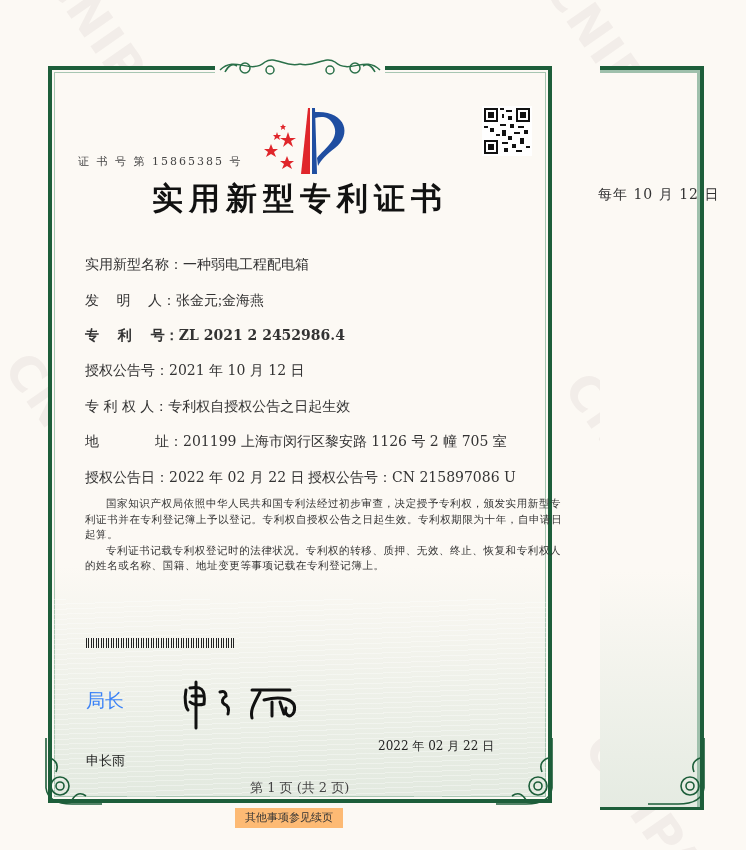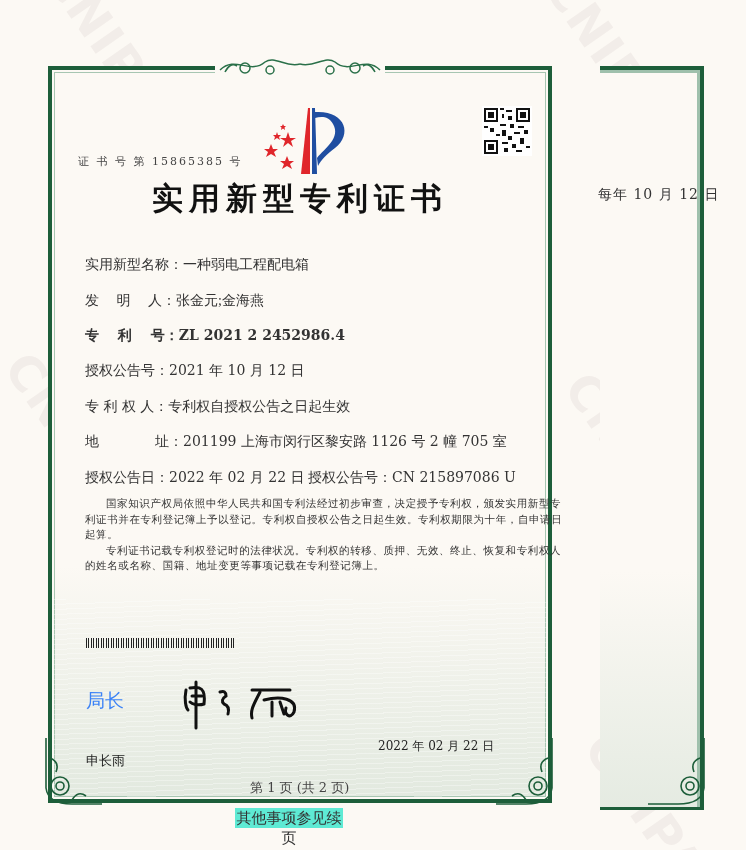--- a/index.html
+++ b/index.html
@@ -56,22 +56,22 @@
   .barcode {
     position:absolute; left:86px; top:638px; width:150px; height:10px;
     background:repeating-linear-gradient(90deg, #222 0px, #222 1px, transparent 1px, transparent 2px, #222 2px, #222 3px, transparent 3px, transparent 5px);
   }
   .director-title { position:absolute; left:86px; top:688px; font-size:19px; font-family:"DejaVu Sans", sans-serif; color:#3b82f6; }
   .director-name { position:absolute; left:86px; top:712px; font-size:13px; font-family:"DejaVu Sans", sans-serif; color:#222;margin-top:40px; }
   .signature { position:absolute; left:180px; top:680px; width:140px; height:50px; }
   .sign-date { position:absolute; left:378px; top:738px; font-size:12px; color:#222; }
   .page-num { position:absolute; left:250px; top:779px; font-size:13px; color:#444; }
   .continue-note {
-    position:absolute; left:235px; top:808px; width:108px; height:20px; background:#5eead4;
-    font-size:15px; line-height:20px; text-align:center; color:#333;
+    position:absolute; left:235px; top:808px; width:108px; height:20px; background:#fdba74;
+    font-size:11px; line-height:20px; text-align:center; color:#333;
   }
 </style>
 </head>
 <body>
 
 <div class="watermark" style="left:20px;top:10px;">CNIPA</div>
 <div class="watermark" style="left:330px;top:140px;">CNIPA</div>
 <div class="watermark" style="left:330px;top:300px;">CNIPA</div>
 <div class="watermark" style="left:-20px;top:400px;">CNIPA</div>
 <div class="watermark" style="left:520px;top:20px;">CNIPA</div>

